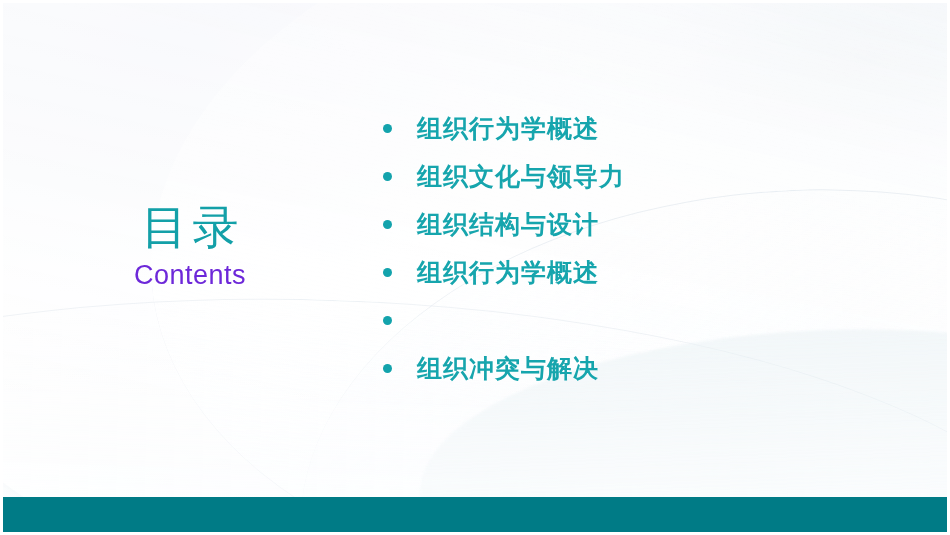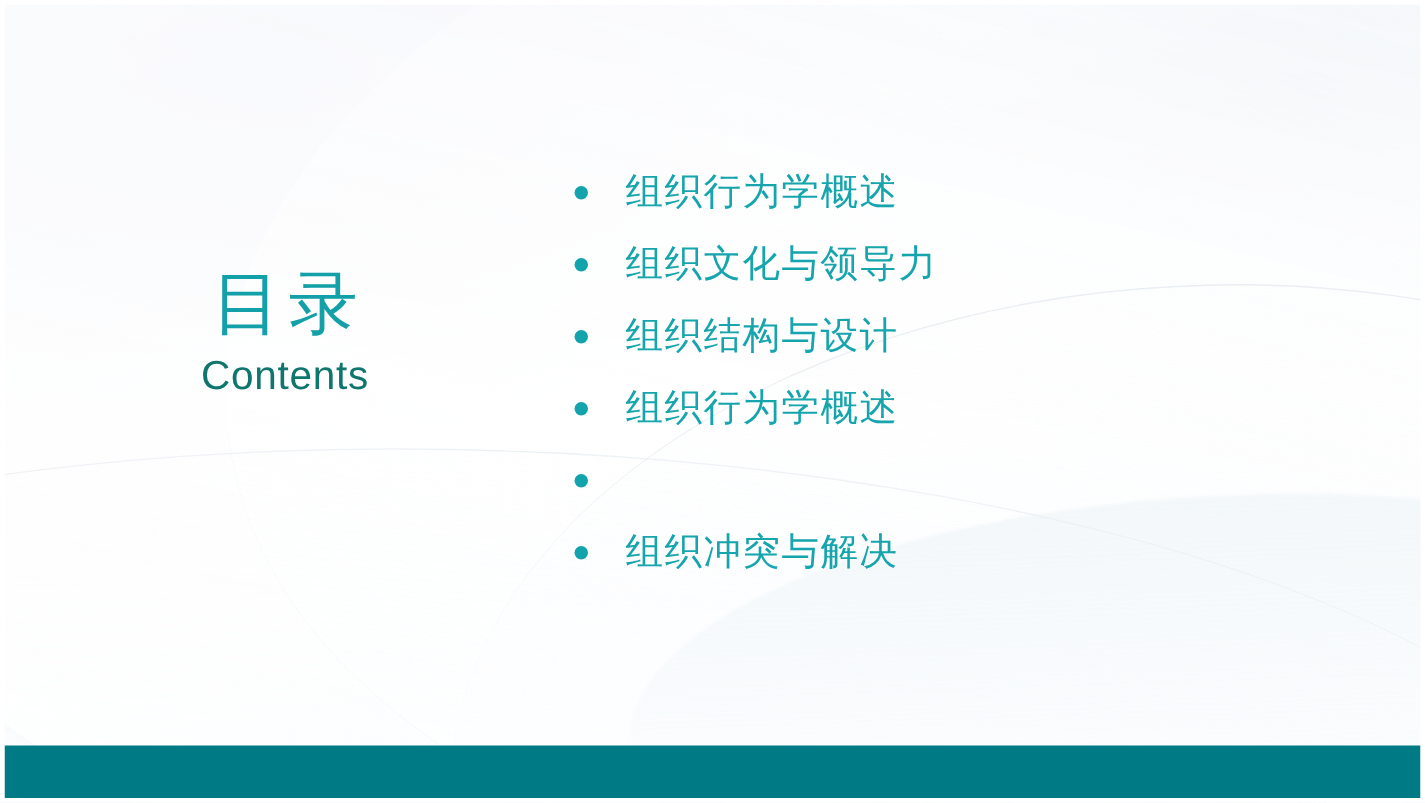--- a/index.html
+++ b/index.html
@@ -81,49 +81,50 @@
     border-radius: 50%;
     background: linear-gradient(210deg, rgba(222,231,240,0.55) 0%, rgba(240,245,250,0.25) 55%, rgba(255,255,255,0) 100%);
     transform: rotate(-10deg);
     filter: blur(2px);
   }
 
   
   .title-block {
     position: absolute;
     left: 60px;
-    top: 176px;
+    top: 201px;
     width: 260px;
     text-align: center;
   }
   .title-cn {
     font-size: 46px;
     line-height: 1.14;
     letter-spacing: 5px;
     color: #13a0a8;
     font-weight: 400;
     text-indent: 5px;
   }
   .title-en {
     margin-top: 8px;
     font-size: 27px;
     line-height: 1.1;
     letter-spacing: 0.5px;
-    color: #0f766e;
+    color: #6d28d9;
     font-weight: 400;
   }
 
   
   .toc-list {
     position: absolute;
     left: 383px;
     top: 104px;
     margin: 0;
     padding: 0;
     list-style: none;
+    font-weight: bold;
   }
   .toc-item {
     display: flex;
     align-items: center;
     height: 48px;
   }
   .toc-bullet {
     width: 9px;
     height: 9px;
     border-radius: 50%;

